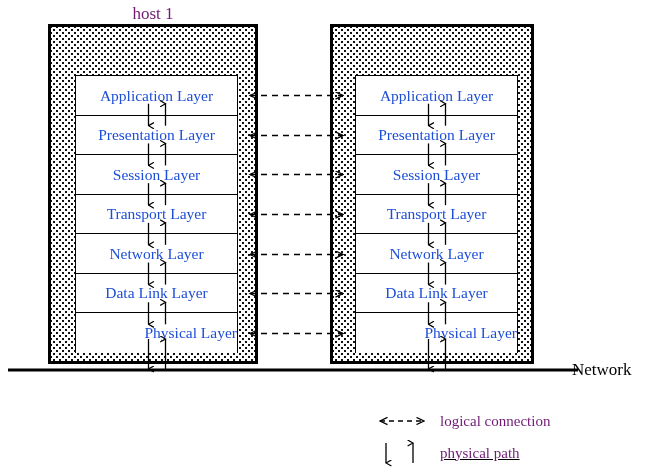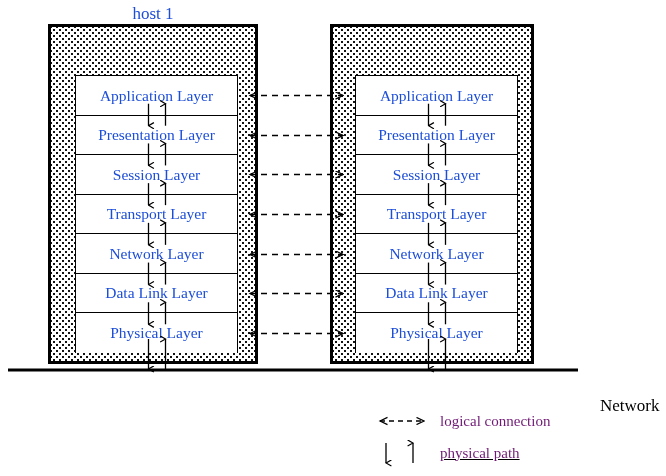--- a/index.html
+++ b/index.html
@@ -14,21 +14,21 @@
     height: 476px;
     background: #ffffff;
     font-family: "Liberation Serif", "DejaVu Serif", serif;
     overflow: hidden;
   }
 
   
   .host-title {
     position: absolute;
     font-size: 17px;
-    color: #1d4ed8;
+    color: #701a75;
     text-align: center;
     white-space: nowrap;
   }
 
   
   .host-box {
     position: absolute;
     border: 3px solid #000;
     box-sizing: border-box;
     background-color: #ffffff;
@@ -49,21 +49,21 @@
   .layer-row {
     position: relative;
     box-sizing: border-box;
     height: 39.5px;
     border-bottom: 1.5px solid #000;
     display: flex;
     align-items: center;
     justify-content: center;
     background: #ffffff;
   }
-  .layer-row:last-child { border-bottom: none; }
+  .layer-row:last-child { border-bottom: none; justify-content: flex-end; }
   .layer-label {
     font-size: 15.5px;
     color: #1d4ed8;
     white-space: nowrap;
     line-height: 1;
   }
   .network-label {
     position: absolute;
     font-size: 17px;
     color: #000;
@@ -204,21 +204,21 @@
         <path d="M257.5,250.9 L250,254.5 L257.5,258.1" fill="none" stroke="#000" stroke-width="1.2"></path>
         <line x1="250" y1="293.5" x2="343" y2="293.5" stroke="#000" stroke-width="1.3" stroke-dasharray="6,5" marker-end="url(#mk-arrowR)"></line>
         <path d="M257.5,289.9 L250,293.5 L257.5,297.1" fill="none" stroke="#000" stroke-width="1.2"></path>
         <line x1="250" y1="333.5" x2="343" y2="333.5" stroke="#000" stroke-width="1.3" stroke-dasharray="6,5" marker-end="url(#mk-arrowR)"></line>
         <path d="M257.5,329.9 L250,333.5 L257.5,337.1" fill="none" stroke="#000" stroke-width="1.2"></path>
       </g>
 
     <line x1="8" y1="370" x2="578" y2="370" stroke="#000" stroke-width="3"></line>
   </svg>
 
-  <div class="network-label" style="left:600px; top:360px;margin-top:36px;">Network</div>
+  <div class="network-label" style="left:572px; top:360px;">Network</div>
 
   <div class="legend-row" style="left:370px; top:406px;">
     <span class="legend-glyph">
       <svg width="70" height="30" viewBox="0 0 70 30">
         <line x1="10" y1="15" x2="54" y2="15" stroke="#000" stroke-width="1.4" stroke-dasharray="5,4" marker-end="url(#mk-arrowR)"></line>
         <path d="M17.5,11.4 L10,15 L17.5,18.6" fill="none" stroke="#000" stroke-width="1.2"></path>
       </svg>
     </span>
     <span class="legend-text">logical connection</span>
   </div>

